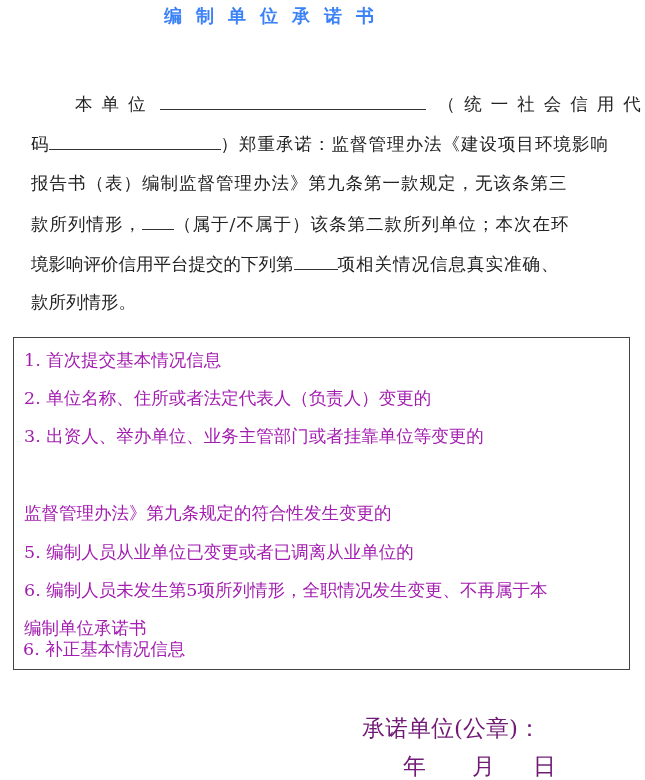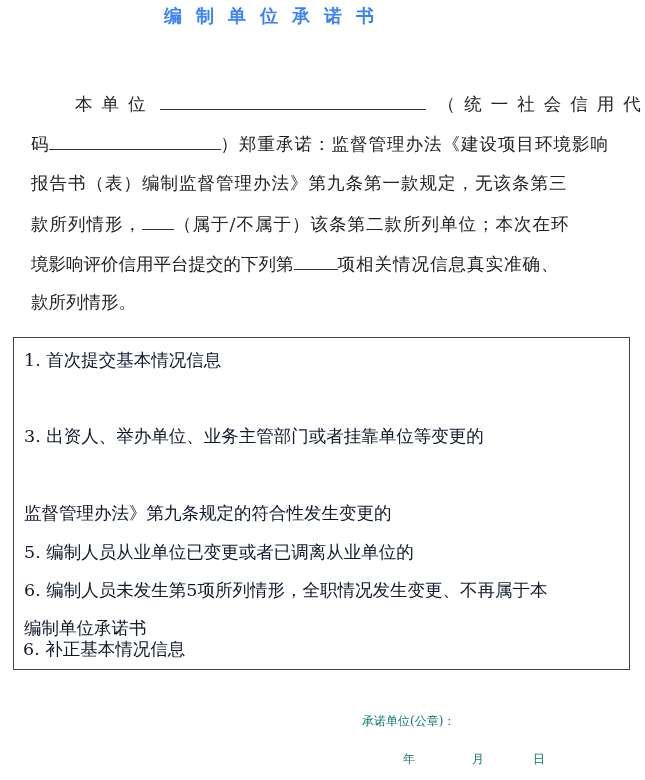--- a/index.html
+++ b/index.html
@@ -18,25 +18,25 @@
       font-size: 17.5px; color: #222;
     }
     .line { position: absolute; left: 0; white-space: nowrap; height: 24px; line-height: 24px; }
     .blank { display: inline-block; border-bottom: 1.5px solid #333; height: 18px; vertical-align: baseline; }
     .spaced { letter-spacing: 9px; }
     .box {
       position: absolute; left: 13px; top: 337px; width: 617px; height: 333px;
       border: 1.5px solid #444; box-sizing: border-box;
     }
     .item {
-      position: absolute; left: 10px; white-space: nowrap; font-size: 17.5px; color: #0f172a;
+      position: absolute; left: 10px; white-space: nowrap; font-size: 17.5px; color: #a21caf;
       height: 24px; line-height: 24px;
     }
     .sign {
-      position: absolute; font-size: 12px; color: #0f766e; white-space: nowrap;
+      position: absolute; font-size: 23px; color: #701a75; white-space: nowrap;
     }
   </style>
 </head>
 <body>
 
 <div class="title">编制单位承诺书</div>
 
 <div class="para" style="top:0;">
   <div class="line" style="top:91px; left:44px;">
     <span class="spaced">本单位</span>
@@ -51,20 +51,21 @@
     <span style="letter-spacing:1px;">款所列情形，</span><span class="blank" style="width:32px;"></span><span style="letter-spacing:1px;text-align:right;">（属于/不属于）该条第二款所列单位；本次在环</span>
   </div>
   <div class="line" style="top:251px;">
     <span>境影响评价信用平台提交的下列第</span><span class="blank" style="width:44px;"></span><span style="letter-spacing:1px;">项相关情况信息真实准确、</span>
   </div>
   <div class="line" style="top:290px;">款所列情形。</div>
 </div>
 
 <div class="box">
   <div class="item" style="top:10px;">1. 首次提交基本情况信息</div>
+  <div class="item" style="top:48px;">2. 单位名称、住所或者法定代表人（负责人）变更的</div>
   <div class="item" style="top:86px;">3. 出资人、举办单位、业务主管部门或者挂靠单位等变更的</div>
   <div class="item" style="top:163px;">监督管理办法》第九条规定的符合性发生变更的</div>
   <div class="item" style="top:202px;">5. 编制人员从业单位已变更或者已调离从业单位的</div>
   <div class="item" style="top:240px;">6. 编制人员未发生第5项所列情形，全职情况发生变更、不再属于本</div>
   <div class="item" style="top:278px;">编制单位承诺书</div>
 
 </div>
 <div class="item" style="position:absolute; left:23px; top:637px;">6. 补正基本情况信息</div>
 
 <div class="sign" style="left:362px; top:713px;">承诺单位(公章)：</div>

